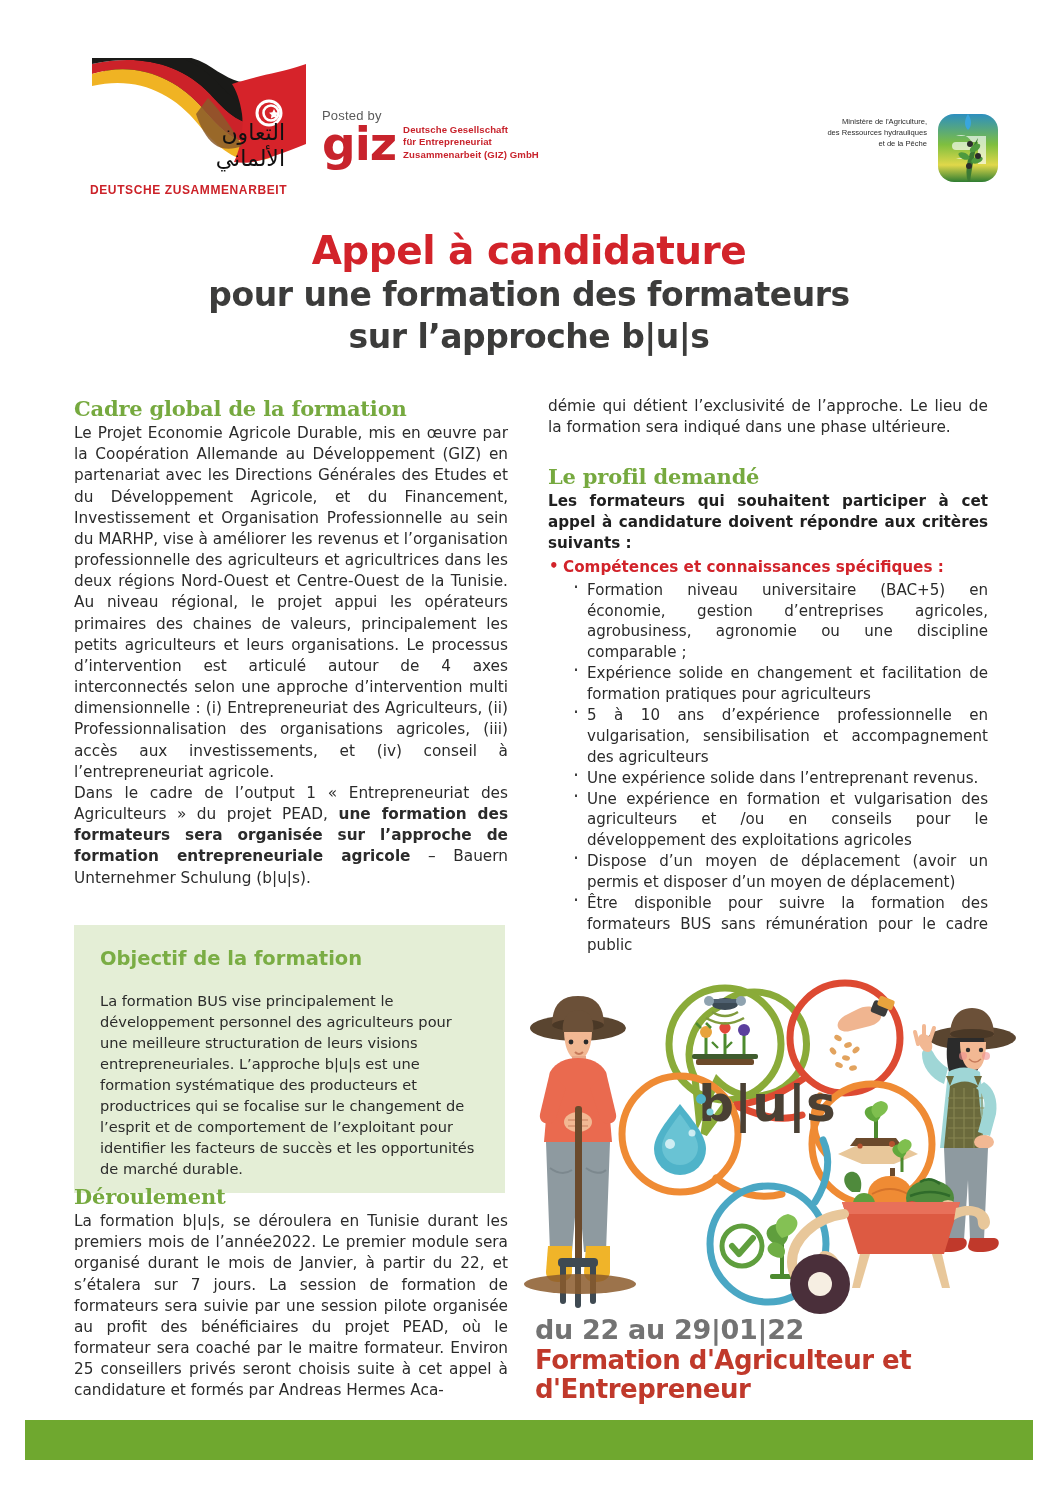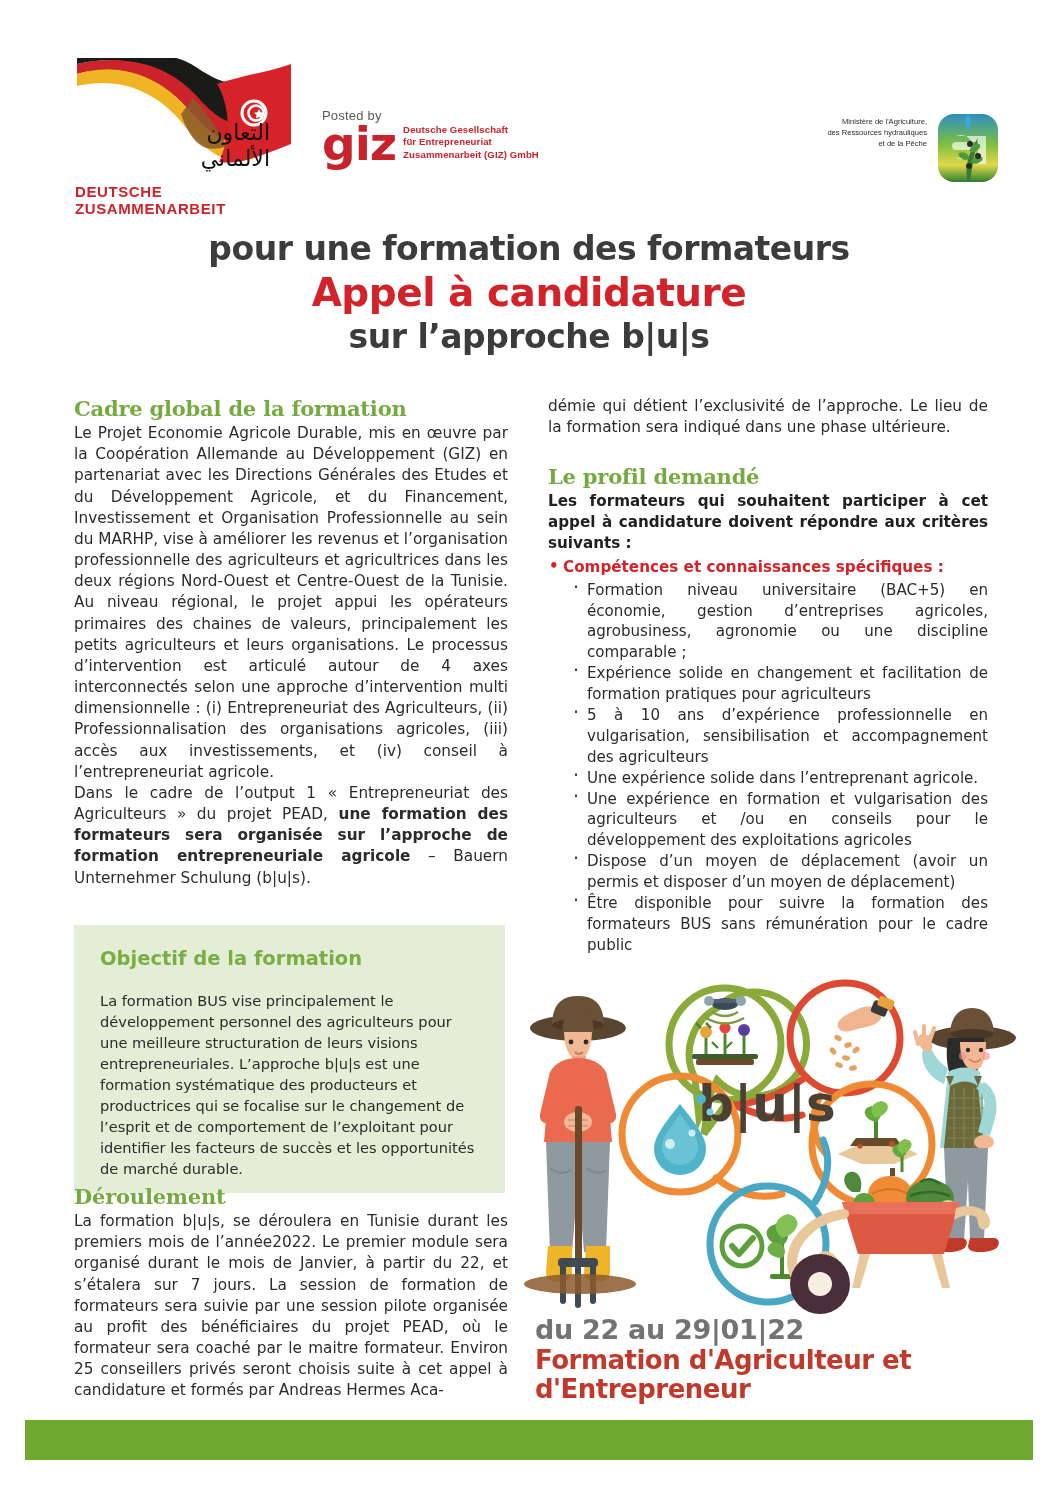--- a/index.html
+++ b/index.html
@@ -18,21 +18,21 @@
   
   .header {
     position: absolute;
     left: 0; top: 0;
     width: 1058px;
     height: 215px;
   }
 
   .logo-germantun {
     position: absolute;
-    left: 67px;
+    left: 82px;
     top: 58px;
     width: 250px;
     height: 150px;
   }
   .flag-svg { display:block; }
   .arabic-coop {
     position: absolute;
     left: 8px;
     top: 62px;
     width: 195px;
@@ -40,21 +40,21 @@
     font-family: "DejaVu Sans", sans-serif;
     font-size: 22px;
     line-height: 1.18;
     color: #111111;
     direction: rtl;
   }
   .dz-label {
     position: absolute;
     left: 8px;
     top: 125px;
-    font-size: 15px;
+    font-size: 12px;
     font-weight: bold;
     letter-spacing: 0.6px;
     color: #cc2229;
     font-family: "Liberation Sans", sans-serif;
   }
 
   .logo-giz {
     position: absolute;
     left: 322px;
     top: 108px;
@@ -372,22 +372,22 @@
       <ellipse cx="30" cy="48" rx="6" ry="3.2" transform="rotate(25 30 48)" fill="#4e9a3e"></ellipse>
       <ellipse cx="43" cy="52" rx="6" ry="3.2" transform="rotate(-20 43 52)" fill="#4e9a3e"></ellipse>
       <circle cx="36" cy="36" r="3" fill="#2b2b2b"></circle>
       <circle cx="44" cy="48" r="3" fill="#2b2b2b"></circle>
       <circle cx="35" cy="58" r="3" fill="#2b2b2b"></circle>
     </svg>
   </div>
 </div>
 
 <div class="title-block">
+  <div class="title-line title-1">Appel à candidature</div>
   <div class="title-line title-2">pour une formation des formateurs</div>
-  <div class="title-line title-1">Appel à candidature</div>
   <div class="title-line title-3">sur l’approche b|u|s</div>
 </div>
 
 <div class="col-left">
   <h2 class="sec-head">Cadre global de la formation</h2>
   <p class="body">Le Projet Economie Agricole Durable, mis en œuvre par la Coopération Allemande au Développement (GIZ) en partenariat avec les Directions Générales des Etudes et du Développement Agricole, et du Financement, Investissement et Organisation Professionnelle au sein du MARHP, vise à améliorer les revenus et l’organisation professionnelle des agriculteurs et agricultrices dans les deux régions Nord-Ouest et Centre-Ouest de la Tunisie. Au niveau régional, le projet appui les opérateurs primaires des chaines de valeurs, principalement les petits agriculteurs et leurs organisations. Le processus d’intervention est articulé autour de 4 axes interconnectés selon une approche d’intervention multi dimensionnelle : (i) Entrepreneuriat des Agriculteurs, (ii) Professionnalisation des organisations agricoles, (iii) accès aux investissements, et (iv) conseil à l’entrepreneuriat agricole.</p>
   <p class="body"><span>Dans le cadre de l’output 1 « Entrepreneuriat des Agriculteurs » du projet PEAD, </span><span class="b">une formation des formateurs sera organisée sur l’approche de formation entrepreneuriale agricole</span><span> – Bauern Unternehmer Schulung (b|u|s).</span></p>
 </div>
 
 <div class="objectif-box">
@@ -404,21 +404,21 @@
   <p class="body">démie qui détient l’exclusivité de l’approche. Le lieu de la formation sera indiqué dans une phase ultérieure.</p>
   <h2 class="sec-head" style="margin-top:26px;">Le profil demandé</h2>
   <p class="intro-bold">Les formateurs qui souhaitent participer à cet appel à candidature doivent répondre aux critères suivants :</p>
   <ul class="lvl1">
     <li>
       <span>Compétences et connaissances spécifiques :</span>
       <ul class="lvl2">
         <li>Formation niveau universitaire (BAC+5) en économie, gestion d’entreprises agricoles, agrobusiness, agronomie ou une discipline comparable ;</li>
         <li>Expérience solide en changement et facilitation de formation pratiques pour agriculteurs</li>
         <li>5 à 10 ans d’expérience professionnelle en vulgarisation, sensibilisation et accompagnement des agriculteurs</li>
-        <li>Une expérience solide dans l’entreprenant agricole.</li>
+        <li>Une expérience solide dans l’entreprenant revenus.</li>
         <li>Une expérience en formation et vulgarisation des agriculteurs et /ou en conseils pour le développement des exploitations agricoles</li>
         <li>Dispose d’un moyen de déplacement (avoir un permis et disposer d’un moyen de déplacement)</li>
         <li>Être disponible pour suivre la formation des formateurs BUS sans rémunération pour le cadre public</li>
       </ul>
     </li>
   </ul>
 </div>
 
 <div class="illustration">
   <svg width="520" height="400" viewBox="0 0 520 400">

